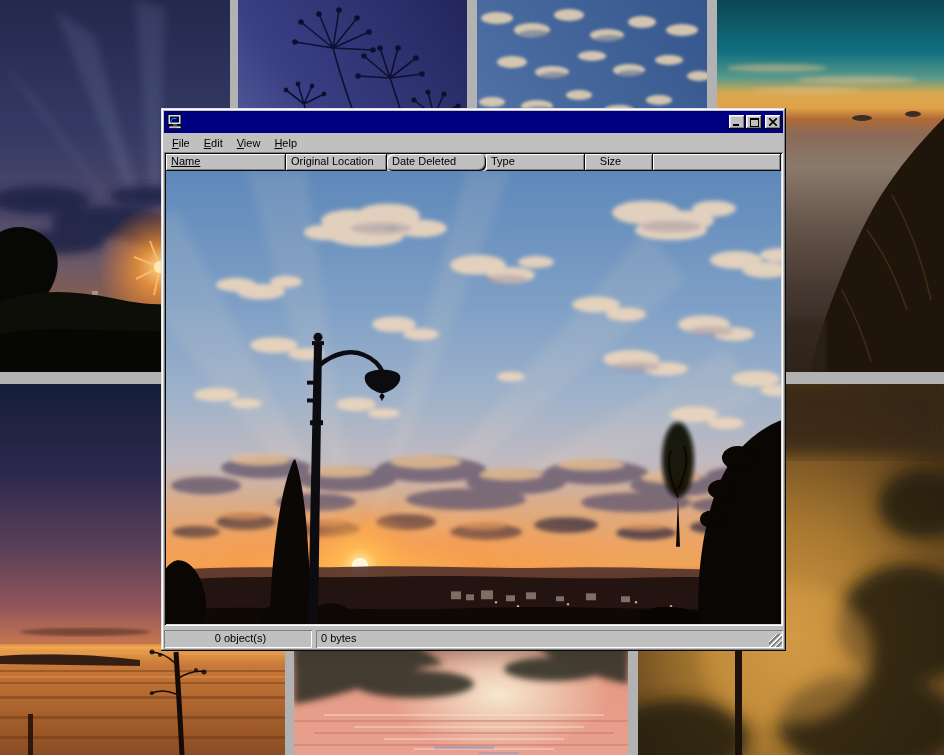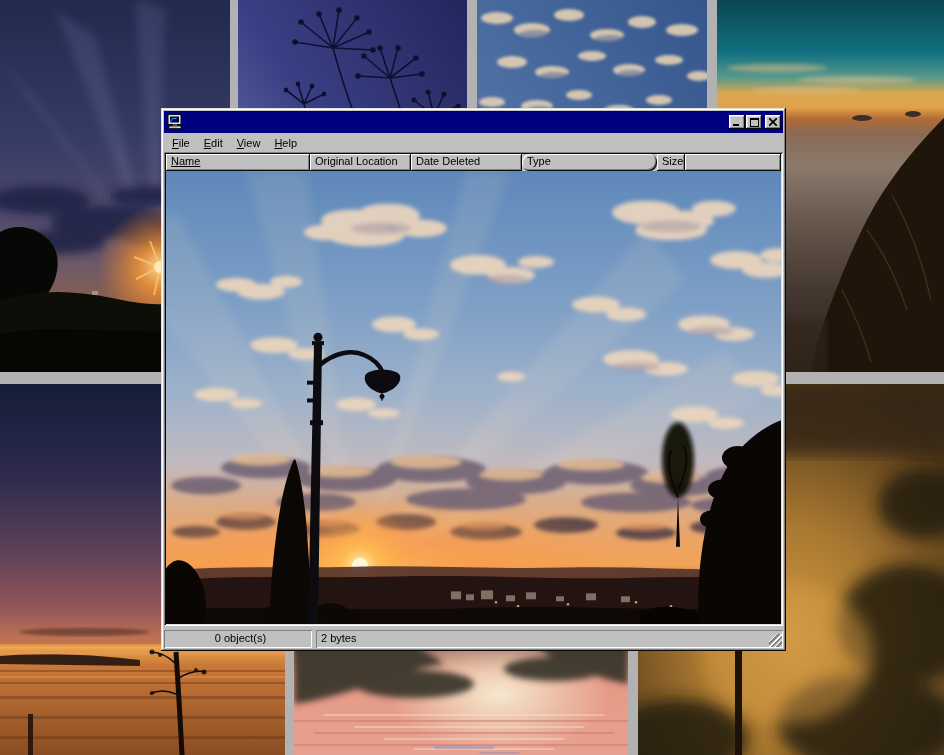--- a/index.html
+++ b/index.html
@@ -60,25 +60,25 @@
     box-shadow:inset 1px 1px var(--chrome-dark,#808080), inset -1px -1px #ffffff,
                inset 2px 2px #0a0a0a, inset -2px -2px var(--chrome-light,#dfdfdf);
     padding:2px;background:#c0c0c0;
   }
   .colheaders{display:flex;height:17px;flex:0 0 auto;}
   .colh{
     background:var(--chrome-gray,#c0c0c0);
     box-shadow:inset -1px -1px #0a0a0a, inset 1px 1px #ffffff, inset -2px -2px var(--chrome-dark,#808080);
     font-size:11px;color:#000;padding:1px 4px 0 5px;white-space:nowrap;overflow:hidden;
   }
-  .colh.c0{width:144px;text-decoration:underline;}
+  .colh.c0{width:120px;text-decoration:underline;}
   .colh.c1{width:101px;}
-  .colh.c2{width:111px;}
-  .colh.c3{width:135px;border-radius:8px;}
-  .colh.c4{width:28px;text-align:center;padding-right:22px;}
+  .colh.c2{width:99px;border-radius:6px;}
+  .colh.c3{width:99px;}
+  .colh.c4{width:68px;text-align:center;padding-right:22px;}
   .colh.c5{flex:1 1 auto;}
   .list-area{flex:1 1 auto;position:relative;overflow:hidden;background:#6a8fbe;}
   .list-area svg{display:block;width:100%;height:100%;}
   .statusbar{
     flex:0 0 auto;height:20px;margin-top:2px;display:flex;align-items:stretch;position:relative;padding-top:2px;
   }
   .spanel{
     background:var(--chrome-gray,#c0c0c0);
     box-shadow:inset 1px 1px var(--chrome-dark,#808080), inset -1px -1px #ffffff;
     font-size:11px;color:#000;padding:2px 0 0 5px;white-space:nowrap;overflow:hidden;
@@ -647,16 +647,16 @@
         <path d="M216,225 L216,232" stroke="#0b0b10" stroke-width="1.5"></path>
         <rect x="141" y="212" width="7" height="4" fill="#0b0b10"></rect>
         <rect x="141" y="230" width="7" height="4" fill="#0b0b10"></rect>
         <rect x="144" y="252" width="13" height="5" fill="#0b0b10"></rect>
       </svg>
     </div>
   </div>
 
   <div class="statusbar">
     <div class="spanel p1">0 object(s)</div>
-    <div class="spanel p2">2 bytes</div>
+    <div class="spanel p2">0 bytes</div>
     <div class="grip"></div>
   </div>
 </div>
 
 </body></html>

